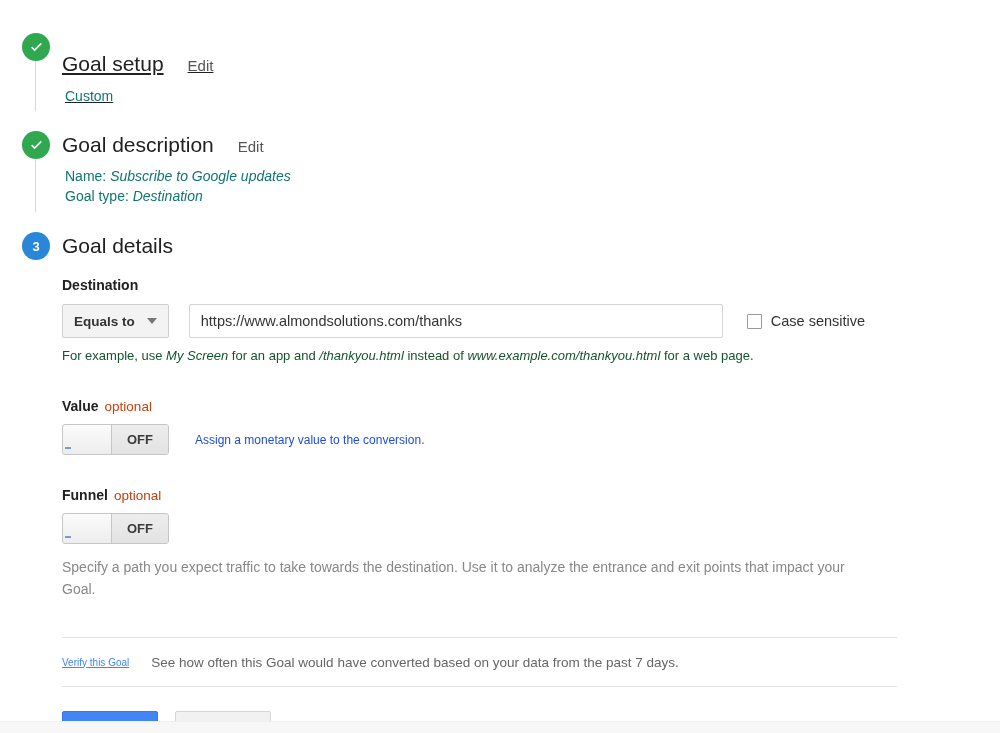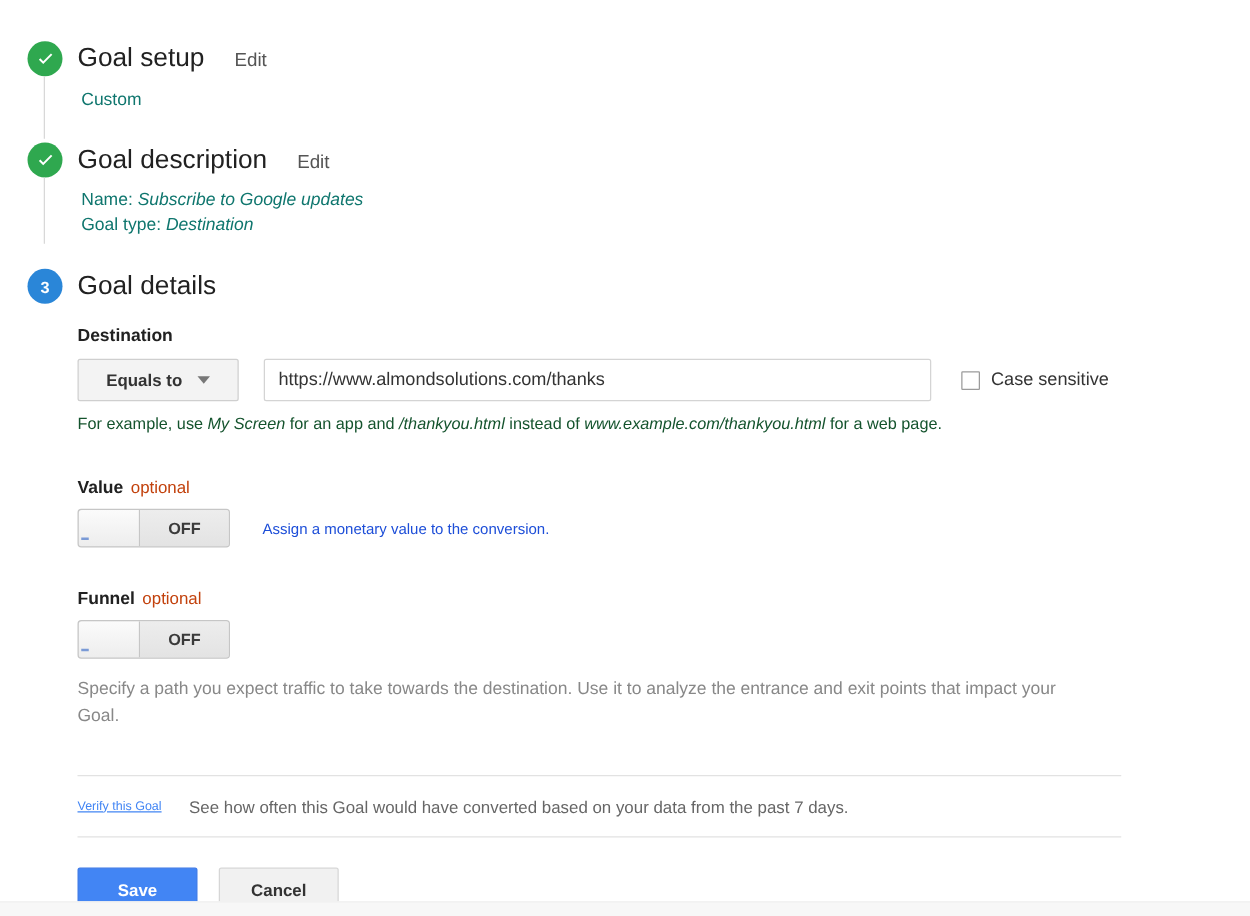--- a/index.html
+++ b/index.html
@@ -117,21 +117,21 @@
 
   .select-box {
     height: 34px;
     min-width: 104px;
     background: #f3f3f3;
     border: 1px solid #cfcfcf;
     border-radius: 2px;
     display: flex;
     align-items: center;
     gap: 12px;
-    padding: 0 22px;
+    padding: 0 11px;
     box-sizing: border-box;
     cursor: pointer;
     font-size: 13.5px;
     font-weight: bold;
     color: #333333;
   }
   .caret {
     width: 0;
     height: 0;
     border-left: 5px solid transparent;
@@ -182,21 +182,21 @@
   }
   .help-text i {
     font-style: italic;
   }
 
   
   .toggle {
     display: inline-flex;
     align-items: stretch;
     height: 31px;
-    width: 122px;
+    width: 107px;
     border: 1px solid #c6c6c6;
     border-radius: 3px;
     background: #e8e8e8;
     box-sizing: border-box;
     cursor: pointer;
     overflow: hidden;
   }
   .toggle .knob {
     width: 48px;
     background: linear-gradient(#fbfbfb, #ededed);
@@ -304,21 +304,21 @@
     height: 11px;
     background: #f7f7f7;
     border-top: 1px solid #efefef;
   }
 </style>
 </head>
 <body>
 
 <div class="page">
 
-  <div class="step" style="padding-top:33px;">
+  <div class="step" style="padding-top:50px;text-decoration:underline;">
     <div class="step-marker done" style="top:33px;">
       <svg class="check-svg" viewBox="0 0 24 24">
         <path d="M9.3 17.2 4.4 12.3l1.6-1.6 3.3 3.3 8.7-8.7 1.6 1.6z" fill="#ffffff"></path>
       </svg>
     </div>
     <div class="connector" style="top:61px;height:50px;"></div>
 
     <div class="step-head">
       <div class="step-title">Goal setup</div>
       <div class="edit-link">Edit</div>

